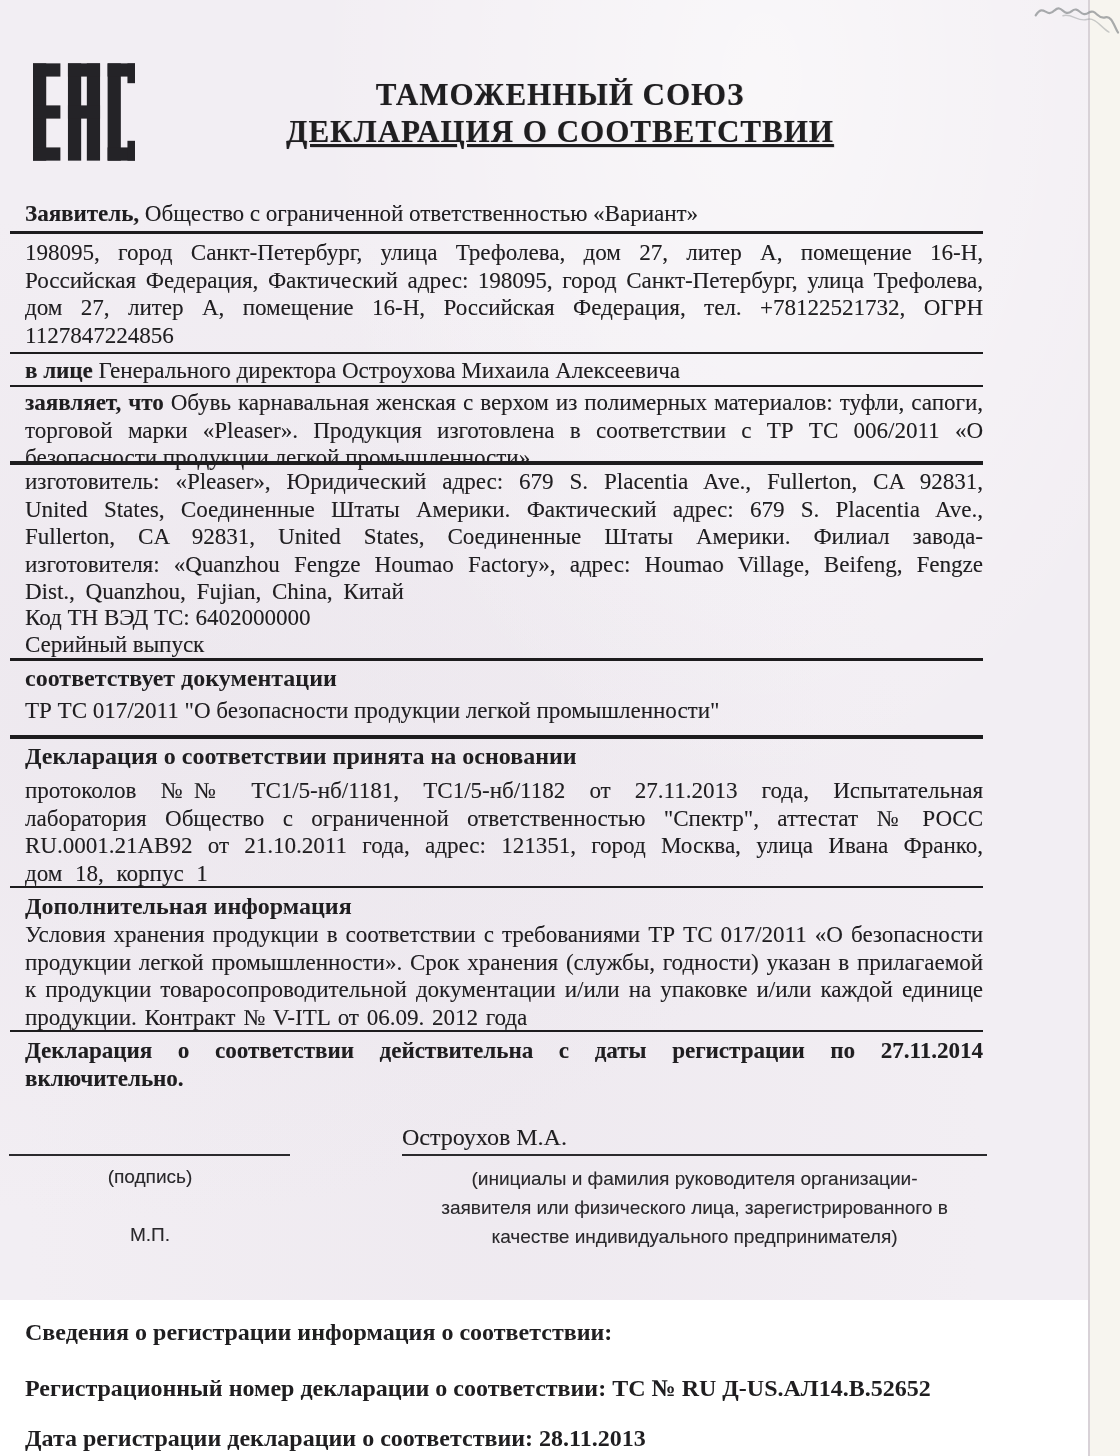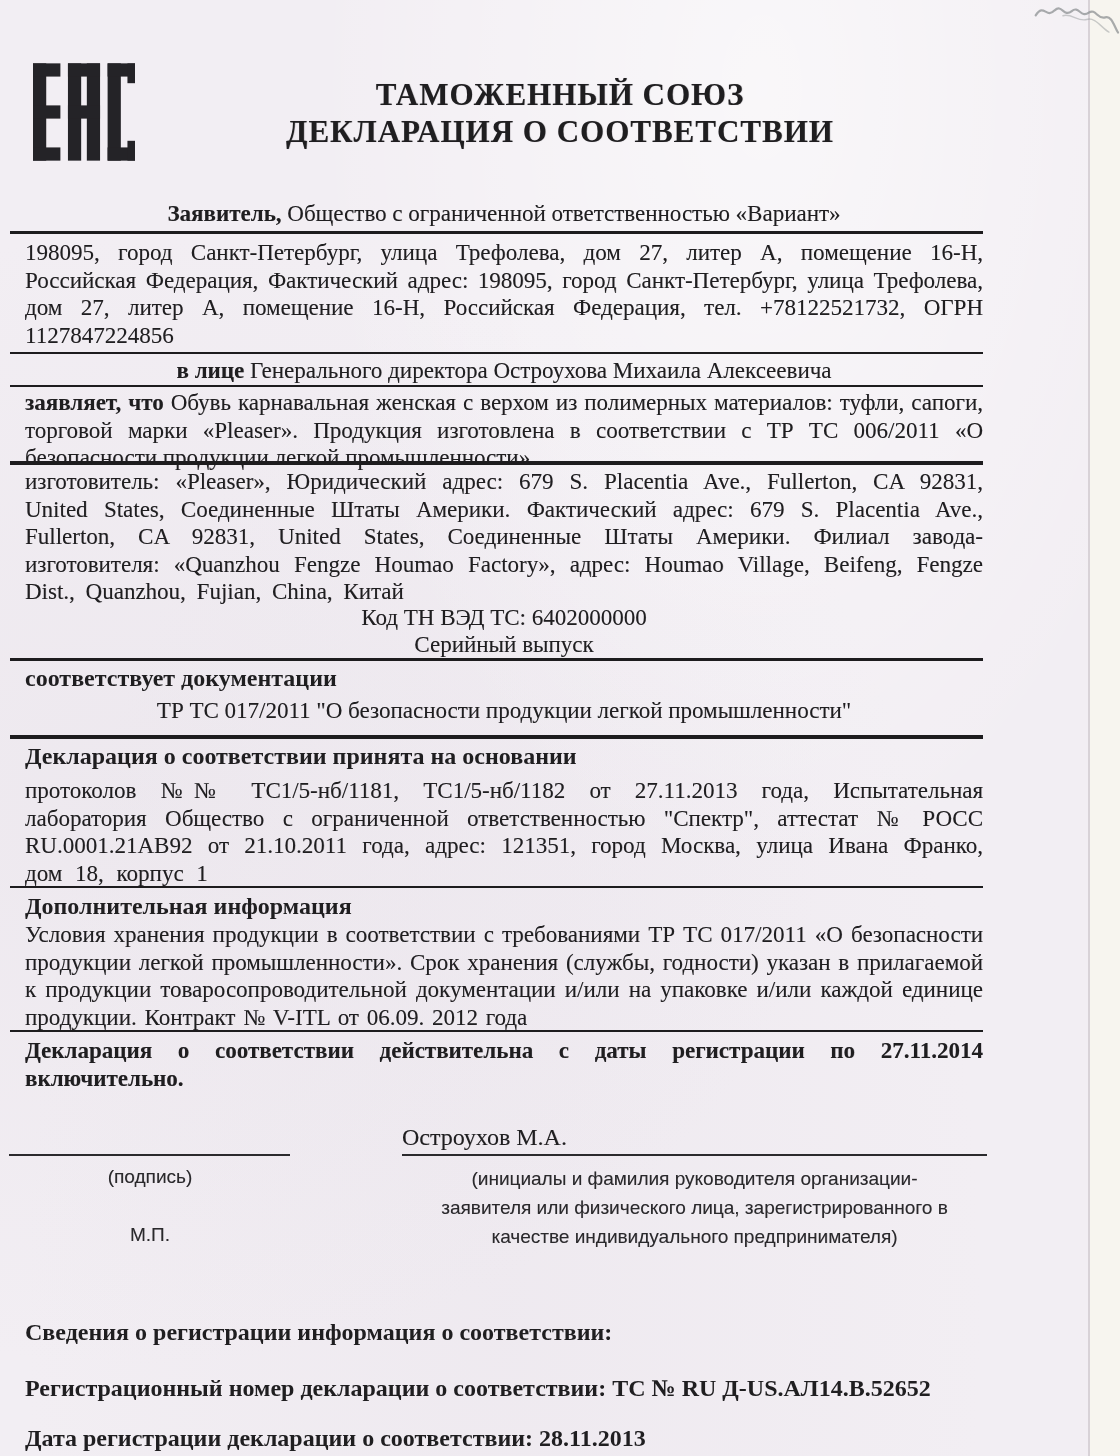--- a/index.html
+++ b/index.html
@@ -1,34 +1,34 @@
 <!DOCTYPE html>
 <html><head>
 <meta charset="utf-8">
 <style>
   html,body{margin:0;padding:0;}
   body{width:1120px;height:1456px;overflow:hidden;}
   .page{
-    position:relative;width:1120px;height:1456px;
+    position:relative;width:1120px;height:1300px;
     background-color:#f2eef3;
     background-image:
       radial-gradient(ellipse at 68% 6%, rgba(255,255,255,.55), rgba(255,255,255,0) 42%),
       radial-gradient(ellipse at 12% 55%, rgba(226,219,228,.30), rgba(226,219,228,0) 50%),
       radial-gradient(ellipse at 45% 90%, rgba(228,221,230,.25), rgba(228,221,230,0) 55%);
     font-family:"Liberation Serif","DejaVu Serif",serif;
     color:#1f1e20;
   }
   .abs{position:absolute;}
   .txt{
     font-size:23px;line-height:27.5px;text-align:justify;
     text-shadow:0.3px 0.3px 0.6px rgba(45,42,48,.35);
   }
   .b{font-weight:bold;}
   .heading{font-size:24px;font-weight:bold;line-height:28px;text-align:left;}
-  .single{text-align:center;}
+  .single{text-align:left;}
   .title{
     left:0;width:1120px;text-align:center;font-weight:bold;
     font-size:31px;line-height:37px;letter-spacing:1px;
     text-shadow:0.4px 0.4px 0.7px rgba(45,42,48,.4);
   }
   .rule{position:absolute;left:10px;width:973px;height:3px;background:#1d1c1e;}
   .rule.thin{height:2px;}
   .rule.thick{height:4px;}
   .sans{font-family:"Liberation Sans","DejaVu Sans",sans-serif;}
   .sig-line{position:absolute;height:2px;background:#2b2a2d;}
@@ -64,21 +64,21 @@
       <rect x="37" y="44.5" width="34" height="14"></rect>
       <rect x="79" y="0" width="14" height="103"></rect>
       <rect x="79" y="0" width="29" height="14"></rect>
       <rect x="79" y="89" width="29" height="14"></rect>
       <rect x="100" y="0" width="8" height="21"></rect>
       <rect x="100" y="82" width="8" height="21"></rect>
     </g>
   </svg>
 
   <div class="abs title" style="top:76px;">ТАМОЖЕННЫЙ СОЮЗ</div>
-  <div class="abs title" style="top:113px;">ДЕКЛАРАЦИЯ О СООТВЕТСТВИИ</div>
+  <div class="abs title" style="top:113px;text-decoration:underline;">ДЕКЛАРАЦИЯ О СООТВЕТСТВИИ</div>
 
   <div class="abs col txt single" style="top:200px;">
     <span class="b">Заявитель,</span>
     <span>Общество с ограниченной ответственностью «Вариант»</span>
   </div>
   <div class="rule" style="top:231px;"></div>
 
   <div class="abs col txt" style="top:239px;word-spacing:1px;">198095, город Санкт-Петербург, улица Трефолева, дом 27, литер А, помещение 16-Н, Российская Федерация, Фактический адрес: 198095, город Санкт-Петербург, улица Трефолева, дом 27, литер А, помещение 16-Н, Российская Федерация, тел. +78122521732, ОГРН 1127847224856</div>
   <div class="rule thin" style="top:352px;"></div>
 

